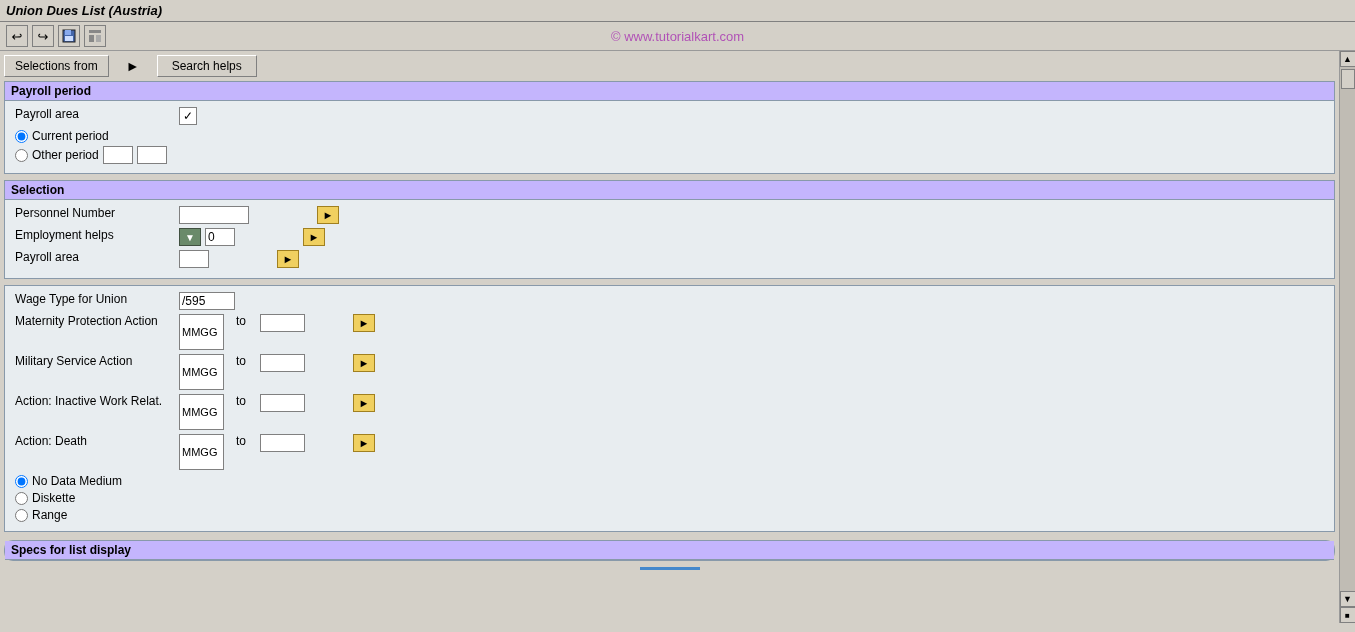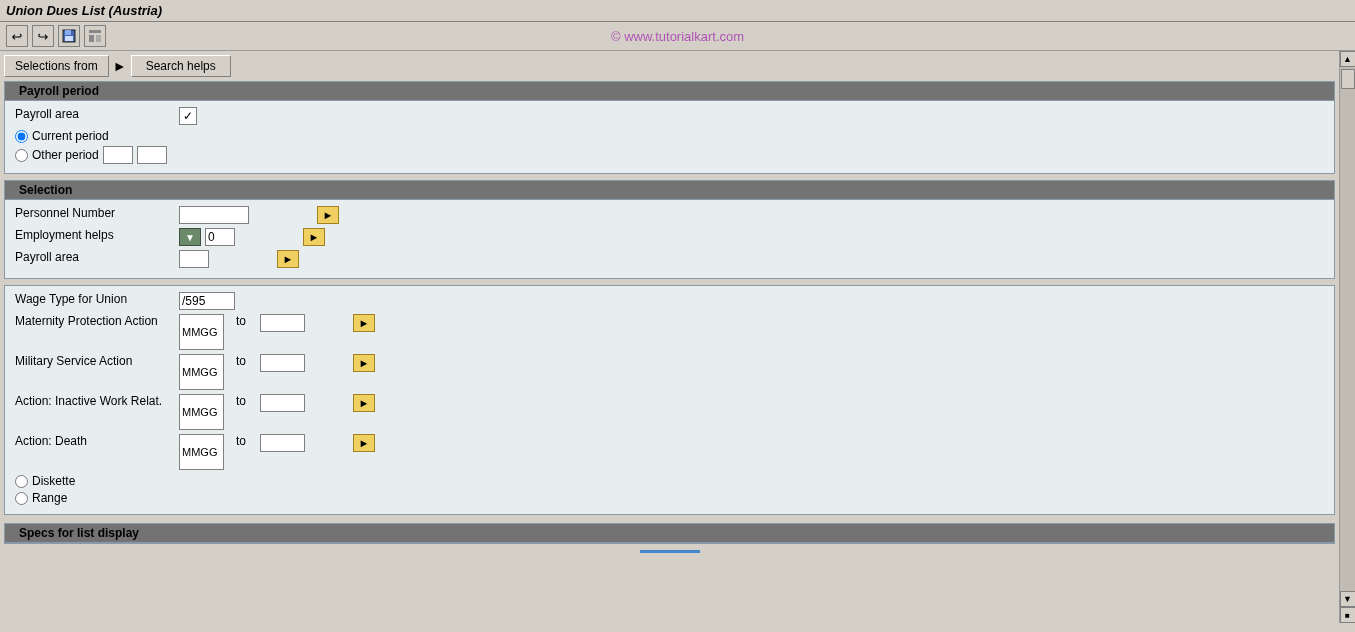--- a/index.html
+++ b/index.html
@@ -89,21 +89,21 @@
       width: 14px;
       height: 20px;
       background: #d4d0c8;
       border: 1px solid #808080;
       left: 1px;
     }
     
     .buttons-row {
       display: flex;
       align-items: center;
-      gap: 0;
+      gap: 13px;
       margin-bottom: 4px;
     }
     .sap-button {
       background: #d4d0c8;
       border: 1px solid #808080;
       border-top-color: #fff;
       border-left-color: #fff;
       padding: 3px 10px;
       cursor: pointer;
       font-size: 12px;
@@ -122,22 +122,22 @@
       font-size: 14px;
       color: #000;
     }
     
     .section-box {
       border: 1px solid #8899aa;
       background: #e8edf0;
       margin-bottom: 6px;
     }
     .section-header {
-      background: #737373;
-      padding: 2px 14px;
+      background: #c4b5fd;
+      padding: 2px 6px;
       font-weight: bold;
       font-size: 12px;
       border-bottom: 1px solid #8899aa;
     }
     .section-content {
       padding: 6px 10px;
       background: #e8edf0;
     }
     .form-row {
       display: flex;
@@ -340,32 +340,36 @@
           <div class="arrow-icon-btn">►</div>
         </div>
         <div class="form-row">
           <span class="form-label">Action: Death</span>
           <div class="mmgg-display">MMGG</div>
           <span class="to-label" style="margin-left:8px;">to</span>
           <input type="text" class="form-input" style="width: 45px;" value="">
           <div style="width:40px;"></div>
           <div class="arrow-icon-btn">►</div>
         </div>
+        <div class="radio-row" style="margin-top:4px;">
+          <input type="radio" name="data_medium" checked="" style="margin: 0px;">
+          <span>No Data Medium</span>
+        </div>
         <div class="radio-row">
           <input type="radio" name="data_medium" style="margin: 0px;">
           <span>Diskette</span>
         </div>
         <div class="radio-row">
           <input type="radio" name="data_medium" style="margin: 0px;">
           <span>Range</span>
         </div>
       </div>
     </div>
 
-    <div class="section-box" style="margin-top:8px;">
+    <div class="section-box" style="margin-top:8px;border-radius:9px;">
       <div class="section-header">
         <span>Specs for list display</span>
       </div>
     </div>
 
     <div class="bottom-blue-line"></div>
   </div>
 
   <div class="scrollbar-area">
     <div class="scroll-btn">▲</div>

